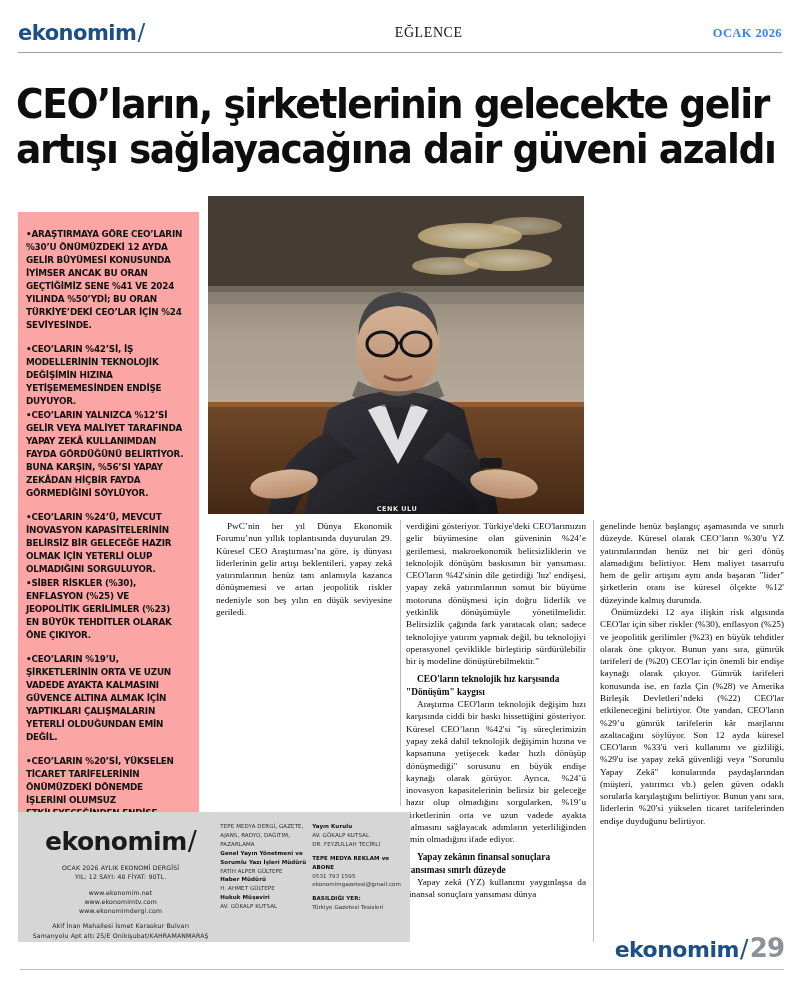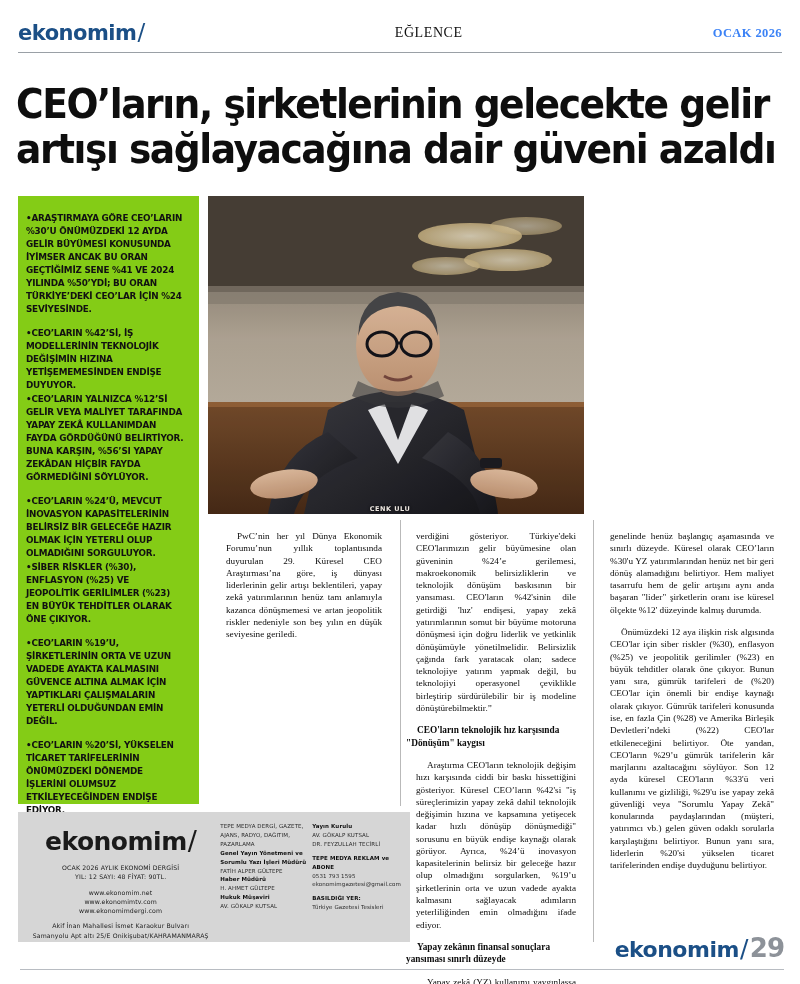--- a/index.html
+++ b/index.html
@@ -70,22 +70,22 @@
     letter-spacing: -1.6px;
     color: #0e0e0e;
     transform: scaleX(0.93);
     transform-origin: left top;
   }
   #headline .hl-line { display: block; white-space: nowrap; }
 
   
   #sidebar {
     position: absolute;
-    left: 18px; top: 196px; width: 181px; height: 608px;
-    background: #84cc16;
+    left: 18px; top: 212px; width: 181px; height: 608px;
+    background: #fca5a5;
     box-sizing: border-box;
     padding: 16px 9px 10px 8px;
   }
   #sidebar .bullet {
     font-family: "DejaVu Sans", sans-serif;
     font-weight: 700;
     font-size: 9.1px;
     line-height: 1.43;
     letter-spacing: -0.25px;
     color: #111;
@@ -107,33 +107,34 @@
   #photo-caption {
     position: absolute;
     left: 208px; top: 505px; width: 364px;
     text-align: center;
     font-family: "DejaVu Sans", sans-serif;
     font-size: 6.5px;
     font-weight: 700;
     letter-spacing: 0.5px;
     color: #efe9e3;
     text-shadow: 0 0 3px rgba(0,0,0,.9);
+    padding-left: 7px;
   }
 
   
   .col {
     position: absolute;
     font-family: "Liberation Serif", "DejaVu Serif", serif;
     font-size: 9.2px;
     line-height: 1.335;
     text-align: justify;
     color: #0c0c0c;
     hyphens: none;
   }
-  .col p { margin: 10px; text-indent: 11px; }
+  .col p { margin: 0; text-indent: 11px; }
   .col p.noindent { text-indent: 0; }
   .col h3 {
     margin: 6px 0 0 0;
     font-size: 9.3px;
     font-weight: 700;
     line-height: 1.33;
     text-indent: 11px;
     text-align: left;
   }
 

